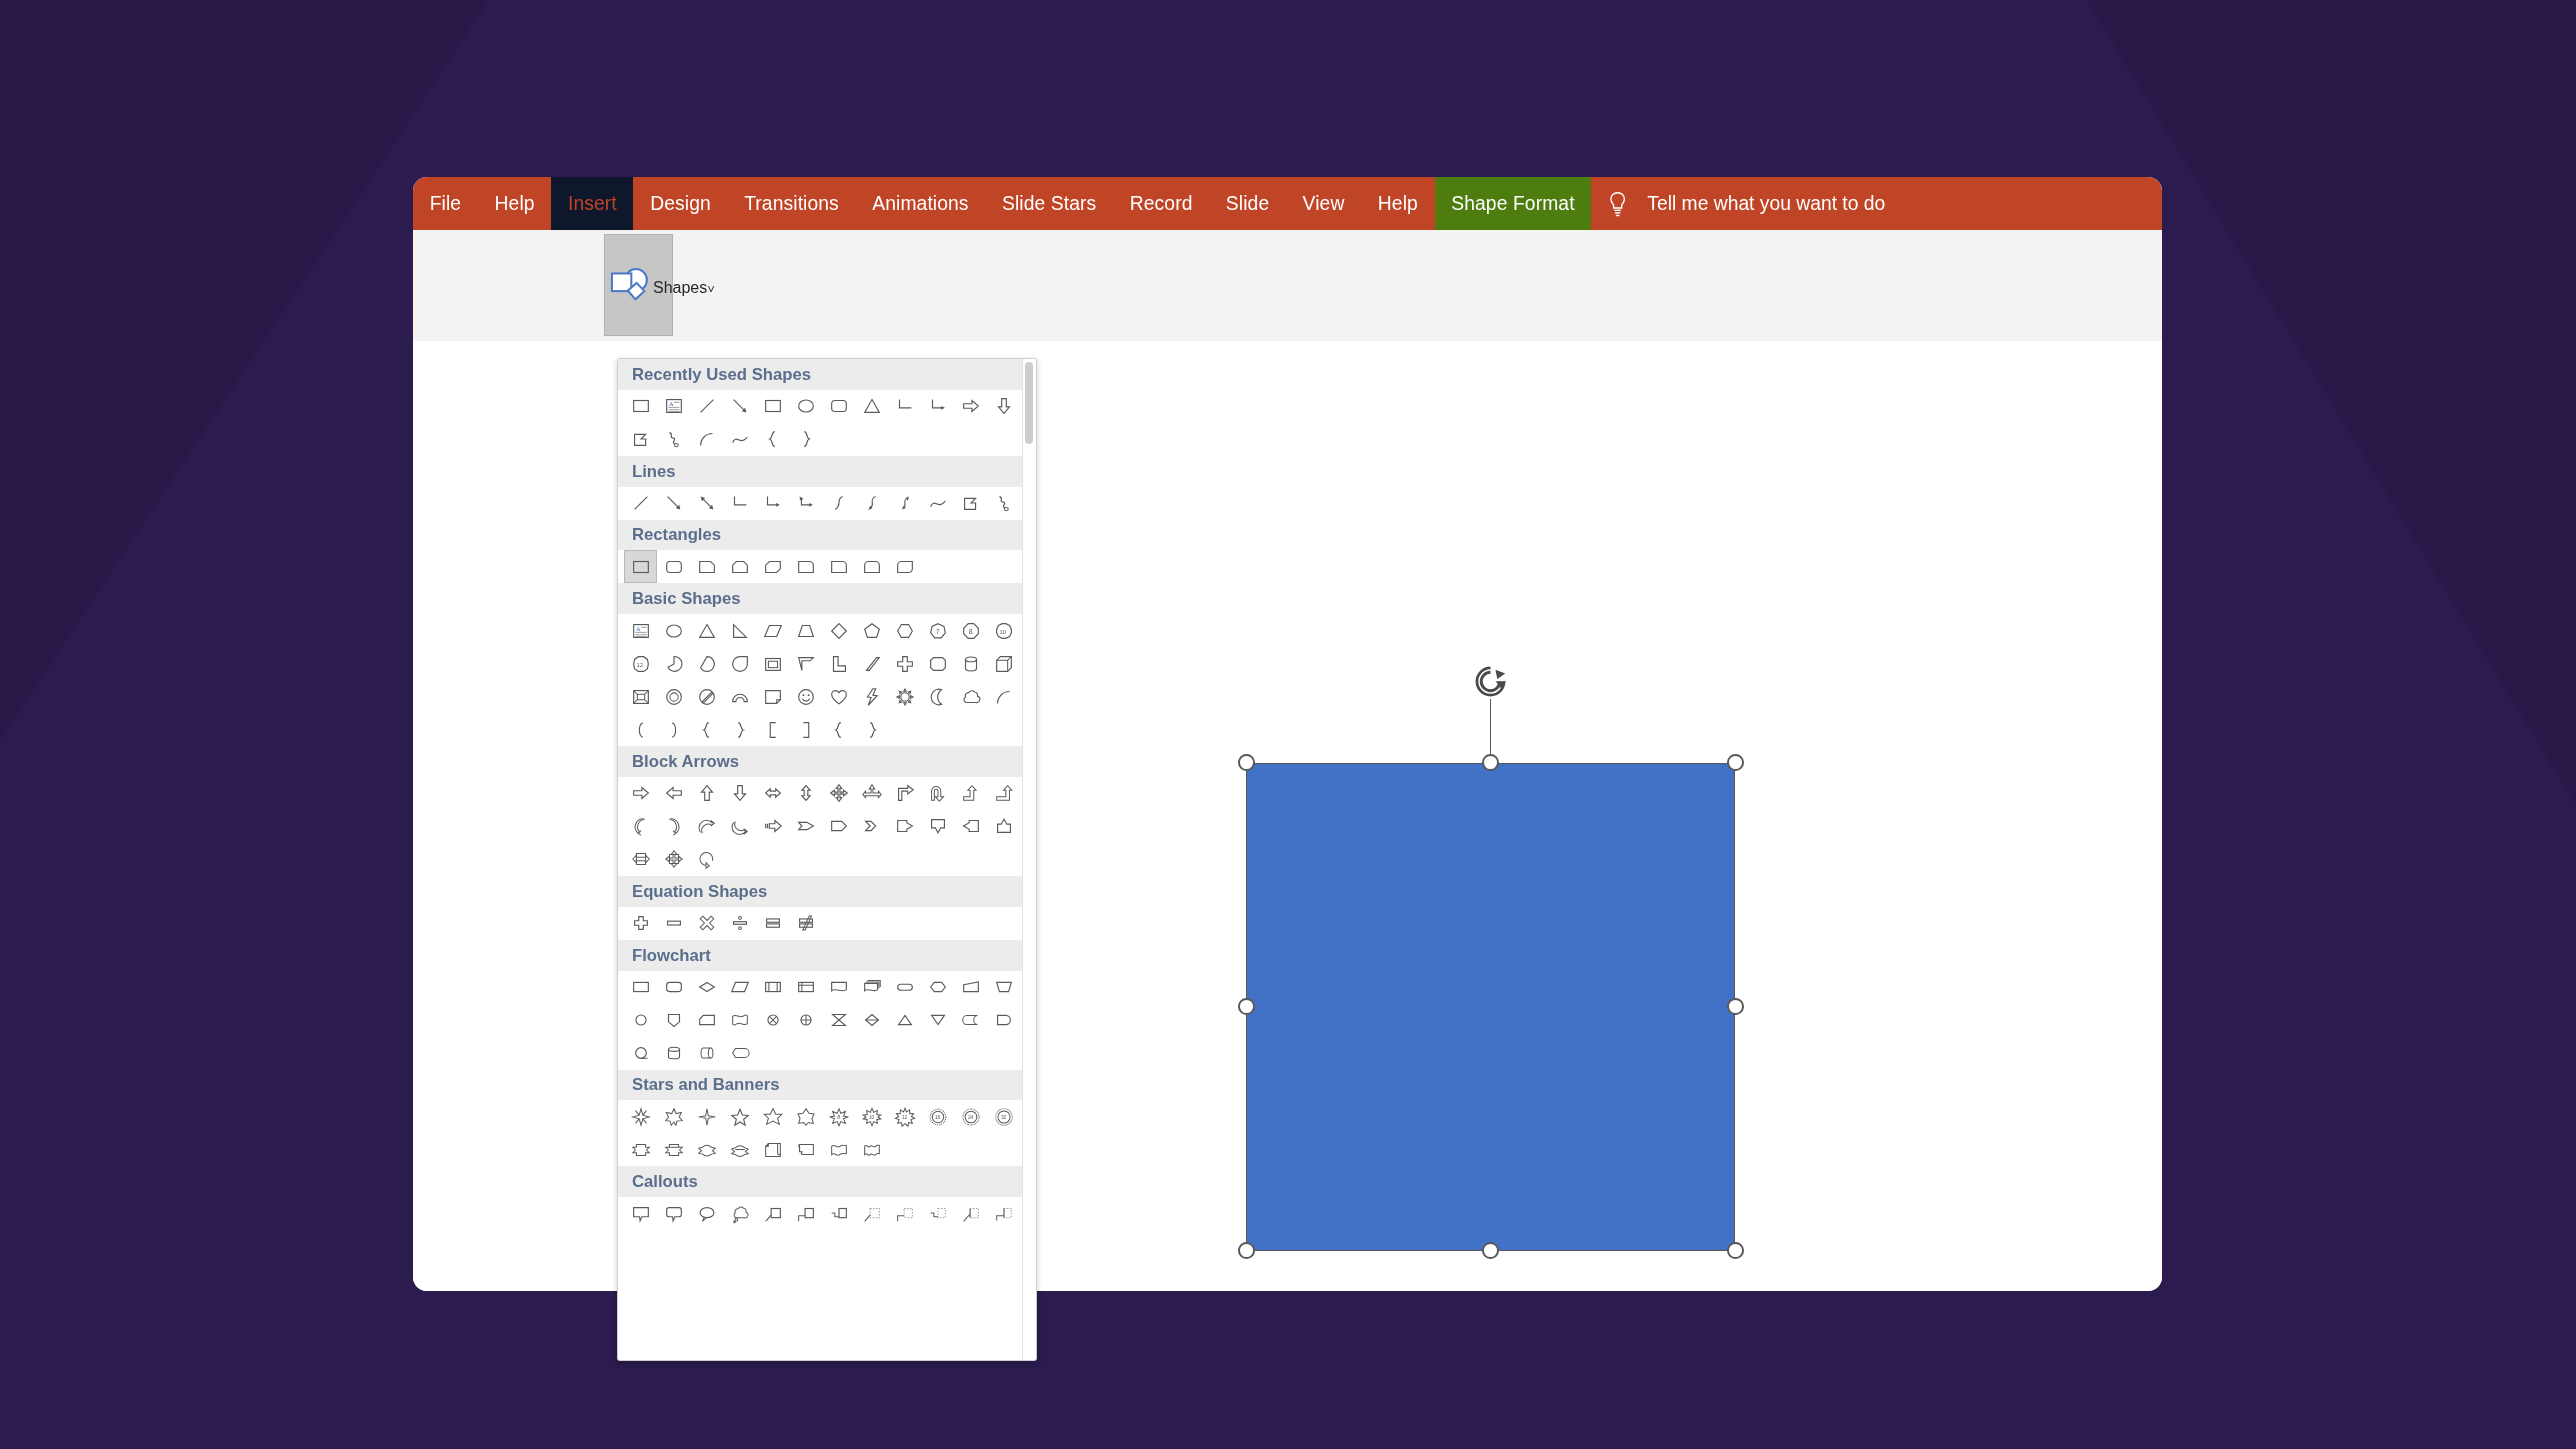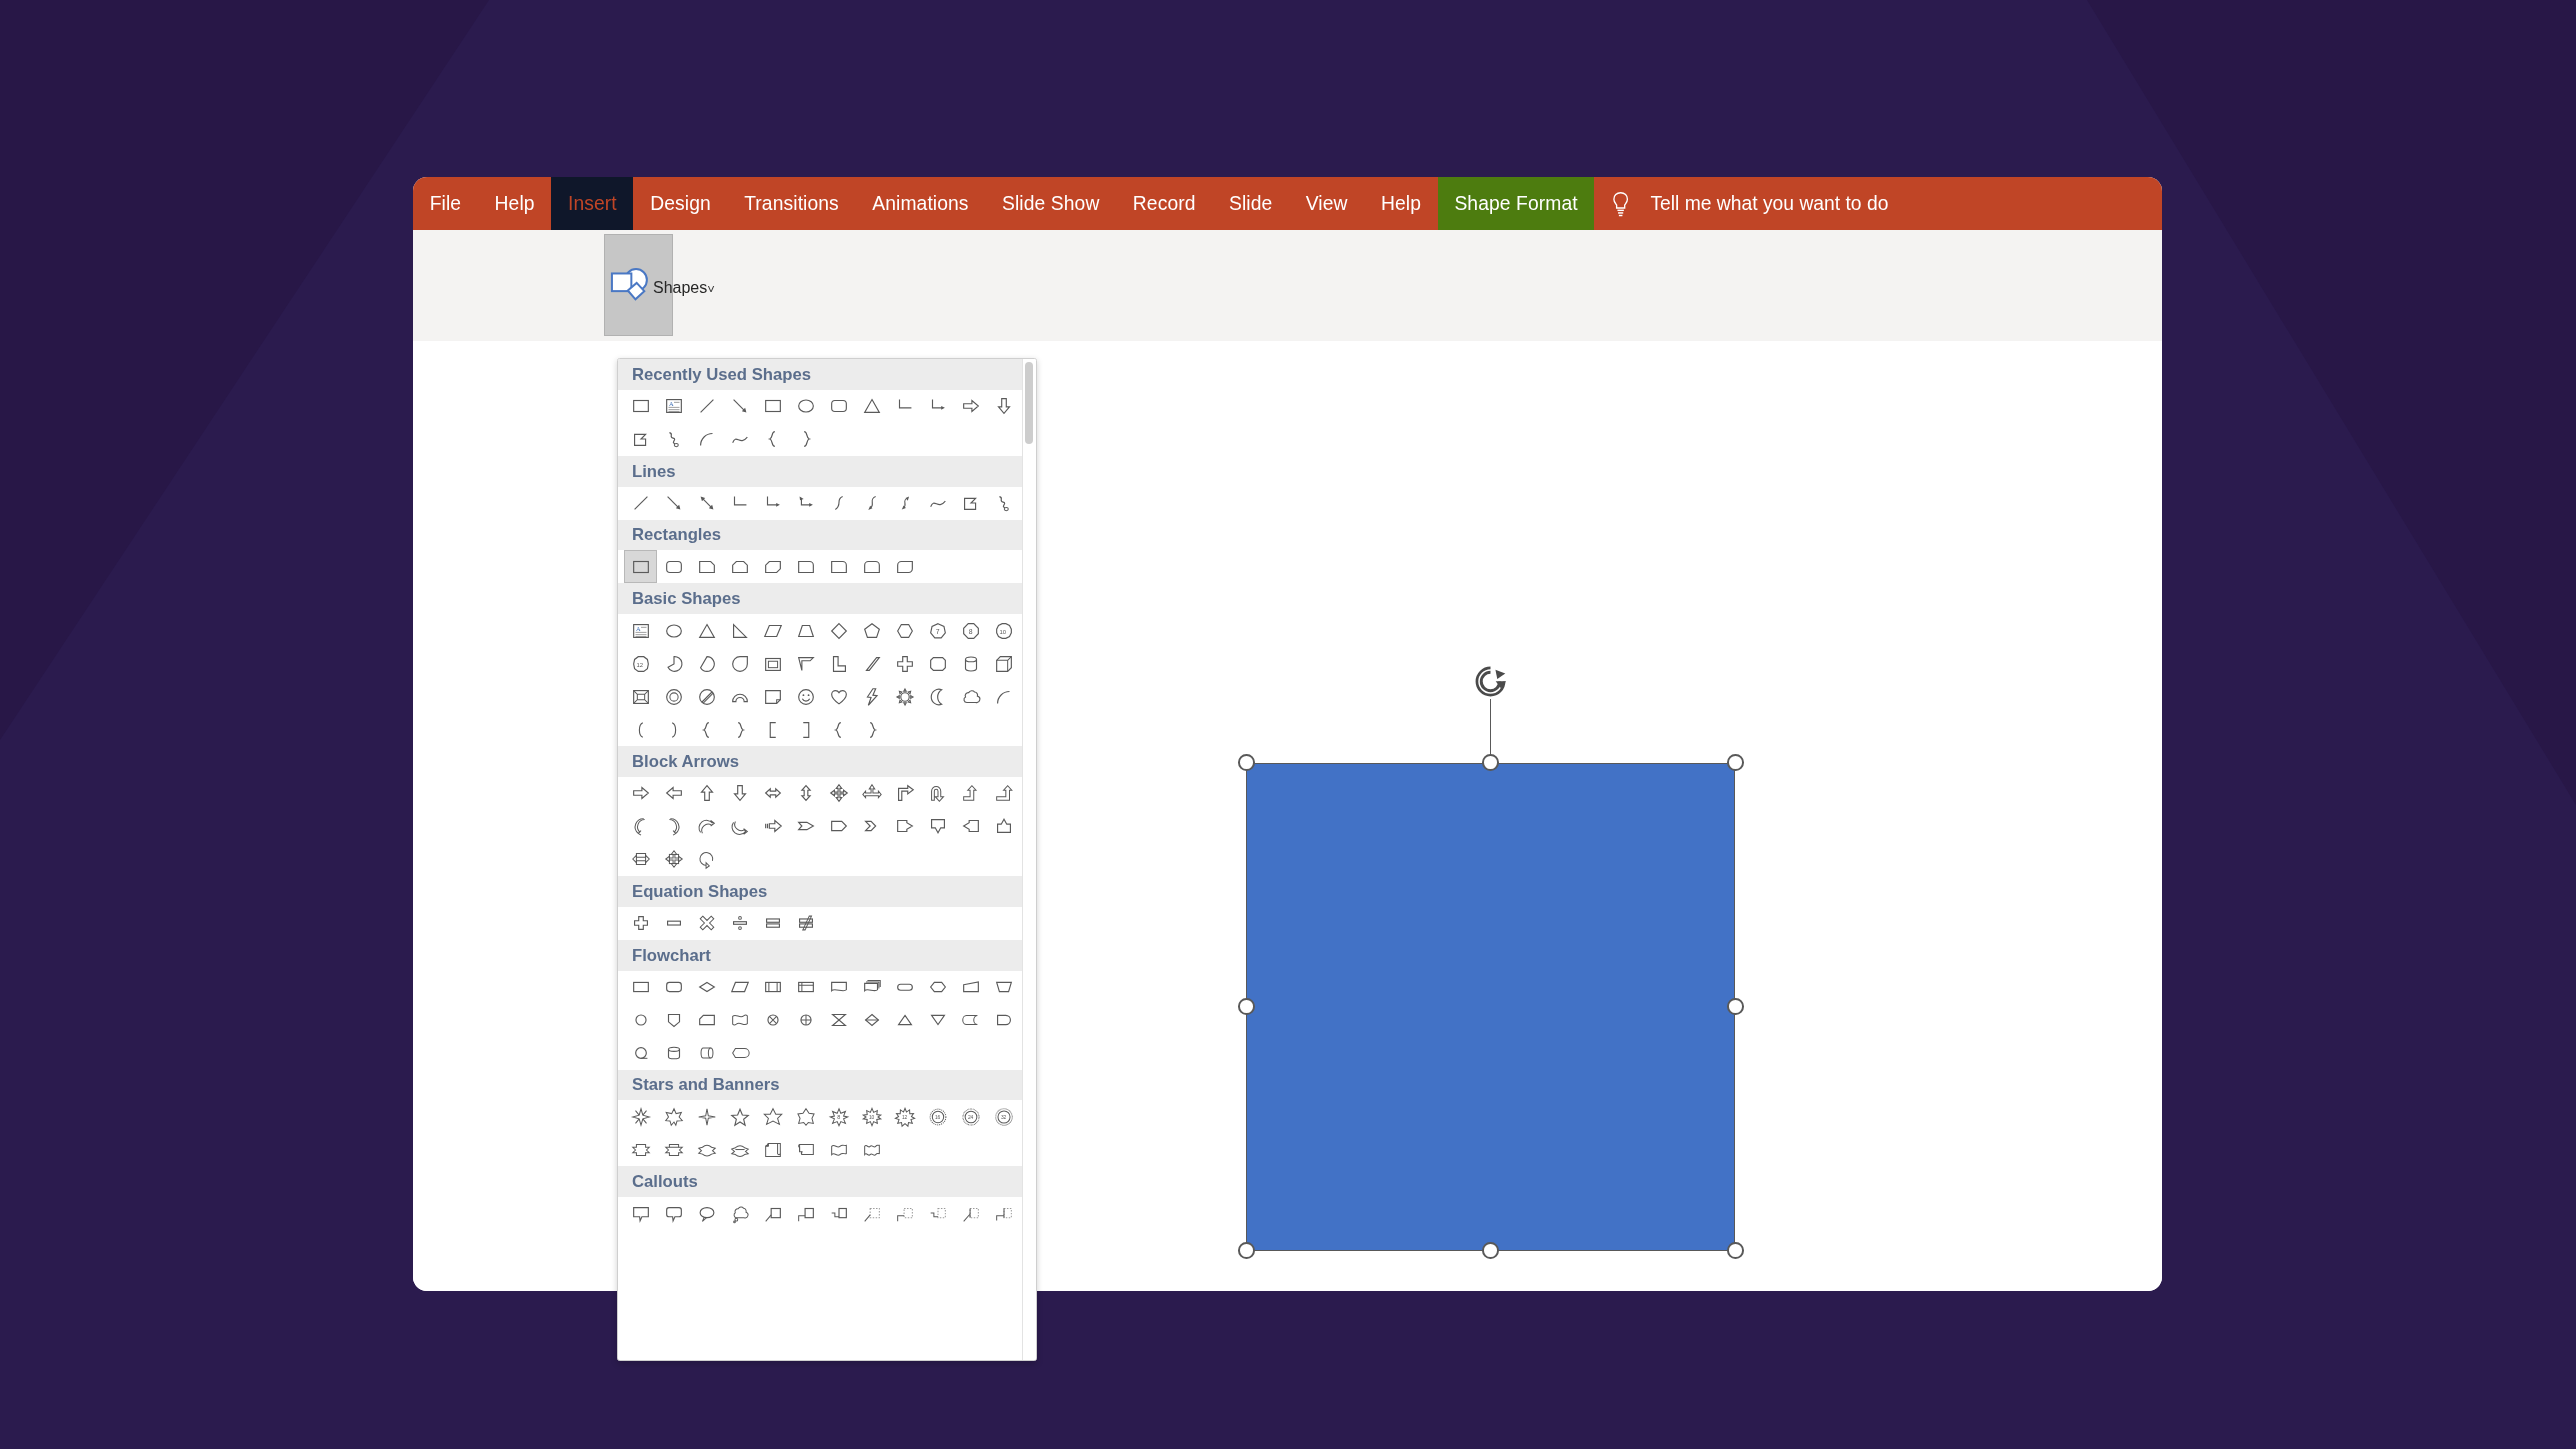--- a/index.html
+++ b/index.html
@@ -91,21 +91,21 @@
 <div id="app-window">
 
   <div id="ribbon-tabs">
     <div id="tabs-holder" style="display:flex;align-items:stretch;">
         <div class="rtab">File</div>
         <div class="rtab">Help</div>
         <div class="rtab active">Insert</div>
         <div class="rtab">Design</div>
         <div class="rtab">Transitions</div>
         <div class="rtab">Animations</div>
-        <div class="rtab">Slide Show</div>
+        <div class="rtab">Slide Stars</div>
         <div class="rtab">Record</div>
         <div class="rtab">Slide</div>
         <div class="rtab">View</div>
         <div class="rtab">Help</div>
         <div class="rtab context">Shape Format</div>
       </div>
     <div id="tellme">
       <span class="bulb">
         <svg width="19.3" height="26" viewBox="0 0 24 32">
           <path d="M12 2 C7 2 3.6 5.5 3.6 10 C3.6 13.4 5.6 15.3 7 17.4 L7 21 L17 21 L17 17.4 C18.4 15.3 20.4 13.4 20.4 10 C20.4 5.5 17 2 12 2 Z" fill="none" stroke="#ffffff" stroke-width="1.7"></path>

